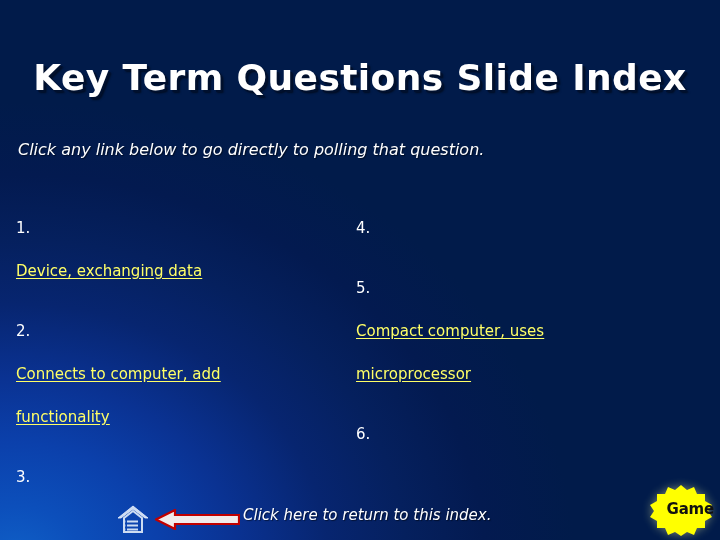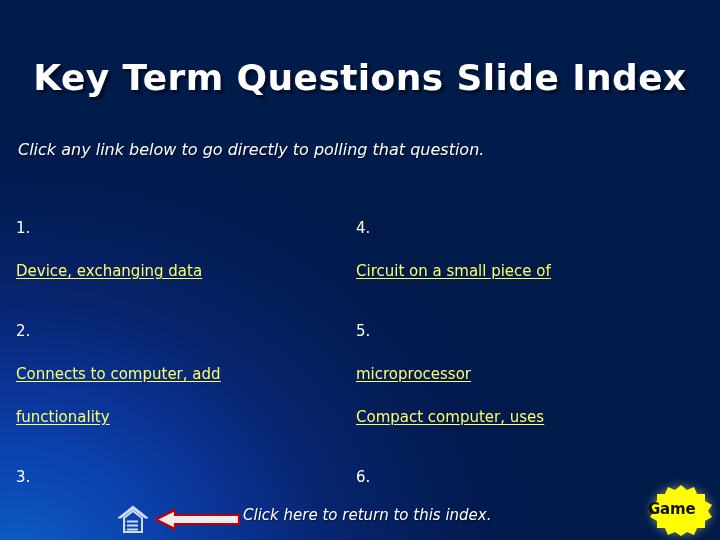--- a/index.html
+++ b/index.html
@@ -128,21 +128,21 @@
   #game-badge .burst {
     position: absolute;
     inset: 0;
     filter: drop-shadow(0 0 5px rgba(255,255,160,0.45));
   }
   #game-badge .game-label {
     position: absolute;
     left: 0;
     top: 17px;
     width: 66px;
-    text-align: left;
+    text-align: right;
     font-size: 15px;
     font-weight: 700;
     color: #111111;
     letter-spacing: -0.2px;
   }
 </style>
 </head>
 <body>
 
 <div id="slide">
@@ -173,29 +173,28 @@
 
     </div>
 
   </div>
 
   <div class="col" id="col-right">
 
     <div class="qitem">
       <span class="qnum">4.</span>
       <span class="qtext">
-        <span class="ln">Circuit on a small piece of</span>
       </span>
     </div>
 
     <div class="qitem">
       <span class="qnum">5.</span>
       <span class="qtext">
+        <span class="ln">Compact computer, uses</span>
         <span class="ln">microprocessor</span>
-        <span class="ln">Compact computer, uses</span>
       </span>
     </div>
 
     <div class="qitem single">
       <span class="qnum">6.</span>
 
     </div>
 
   </div>
 

